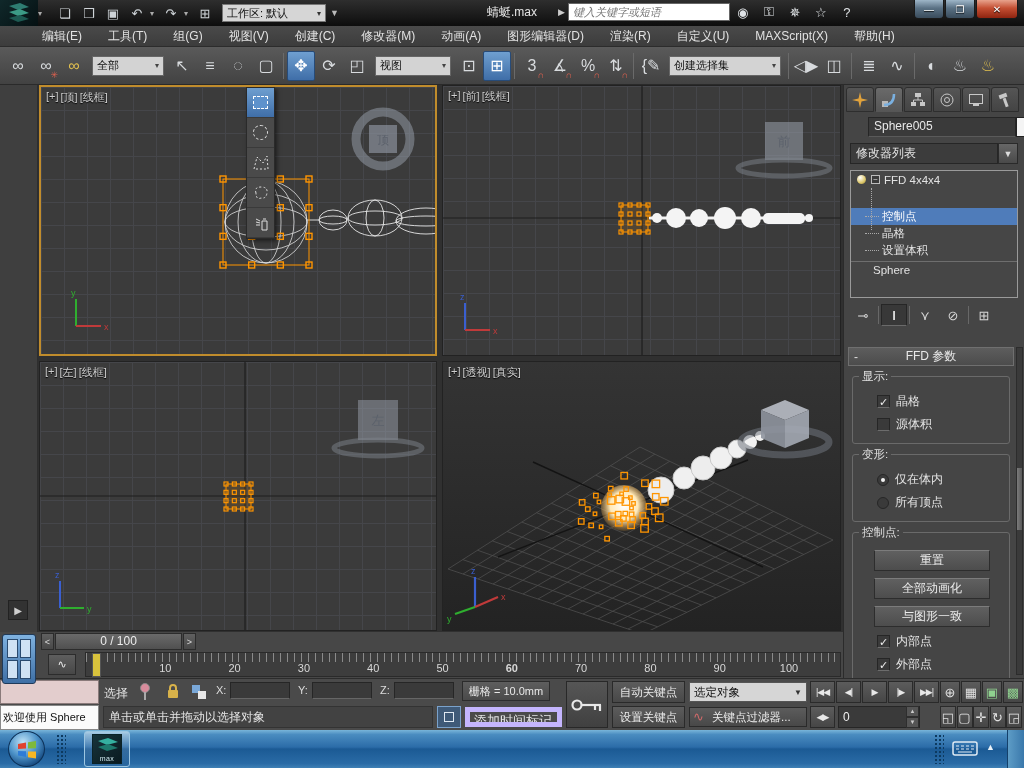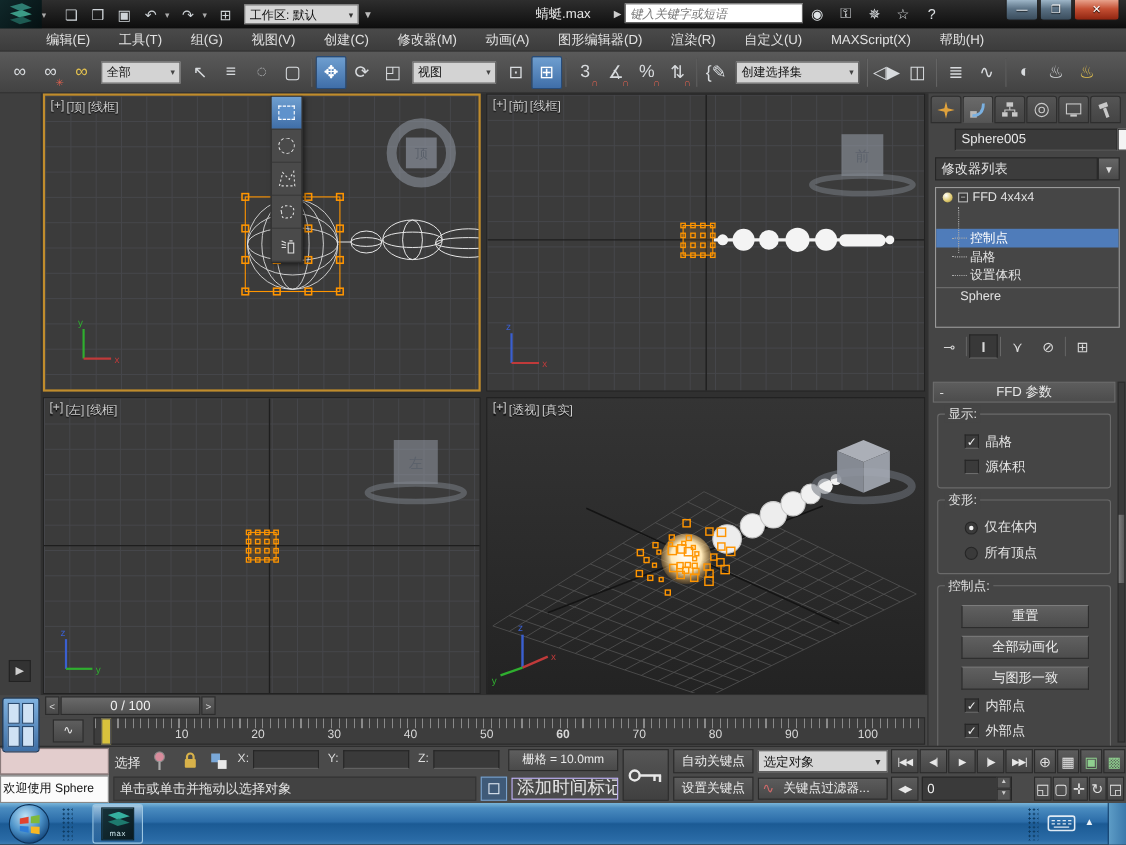--- a/index.html
+++ b/index.html
@@ -142,29 +142,29 @@
   .fmarker { position:absolute; left:6px; top:0; width:9px; height:24px; background:#d8c23c; border:1px solid #555; z-index:2; }
 
   
   .statusbar { position:absolute; left:0; top:678px; width:1024px; height:52px; background:#4a4a4a; border-top:1px solid #2c2c2c; }
   .listener-pink { position:absolute; left:0; top:1px; width:99px; height:24px; background:#e3cdcd; border:1px solid #8a7a7a; }
   .listener-white { position:absolute; left:0; top:26px; width:99px; height:25px; background:#fbfbfb; border:1px solid #888;
                     color:#111; font-size:11px; line-height:23px; padding:0 2px; white-space:nowrap; overflow:hidden; }
   .sb-txt { position:absolute; font-size:12px; color:#e2e2e2; }
   .coordlab { position:absolute; top:5px; font-size:11px; color:#ddd; }
   .coordfld { position:absolute; top:3px; width:60px; height:17px; background:#3a3a3a; border:1px solid #262626; border-bottom-color:#666; }
-  .gridbtn { position:absolute; left:462px; top:2px; width:100px; height:20px; background:linear-gradient(#5e5e5e,#4a4a4a);
+  .gridbtn { position:absolute; left:462px; top:2px; width:88px; height:20px; background:linear-gradient(#5e5e5e,#4a4a4a);
              border:1px solid #2c2c2c; color:#e8e8e8; font-size:11px; text-align:center; line-height:18px; }
   .promptline { position:absolute; left:103px; top:27px; width:330px; height:22px; background:#424242; border:1px solid #333;
                 color:#e4e4e4; font-size:12px; line-height:20px; padding:0 5px; }
   .isolatebtn { position:absolute; left:437px; top:27px; width:24px; height:22px; background:#3f5a78; border:1px solid #7aa2cc;
                 display:flex; align-items:center; justify-content:center; }
   .isolatebtn div { width:10px; height:10px; border:1.5px solid #dfe8f2; }
-  .timetagbtn { position:absolute; left:465px; top:28px; width:97px; height:20px; background:#4a4a4a; border:1px solid #c4b5fd;
-                color:#e4e4e4; font-size:16px; line-height:18px; padding:0 4px; white-space:nowrap; overflow:hidden; }
+  .timetagbtn { position:absolute; left:465px; top:28px; width:97px; height:20px; background:#4a4a4a; border:5px solid #c4b5fd;
+                color:#e4e4e4; font-size:13px; line-height:18px; padding:0 4px; white-space:nowrap; overflow:hidden; }
   .keybtn { position:absolute; left:566px; top:2px; width:42px; height:47px; background:linear-gradient(#565656,#404040);
             border:1px solid #282828; display:flex; align-items:center; justify-content:center; }
   .akbtn { position:absolute; left:612px; width:73px; height:22px; background:linear-gradient(#5c5c5c,#484848);
            border:1px solid #2a2a2a; color:#ececec; font-size:11.5px; text-align:center; line-height:20px; }
   .seldd { position:absolute; left:689px; top:3px; width:118px; height:20px; background:#d6d6d6; border:1px solid #555;
            color:#111; font-size:11.5px; display:flex; align-items:center; padding:0 4px; }
   .seldd .c { margin-left:auto; font-size:8px; color:#333; }
   .kfbtn { position:absolute; left:689px; top:28px; width:118px; height:20px; background:linear-gradient(#5c5c5c,#484848);
            border:1px solid #2a2a2a; color:#ececec; font-size:11.5px; line-height:18px; padding-left:22px; }
   .kfbtn .wave { position:absolute; left:3px; top:0; color:#d06a6a; font-size:13px; }

